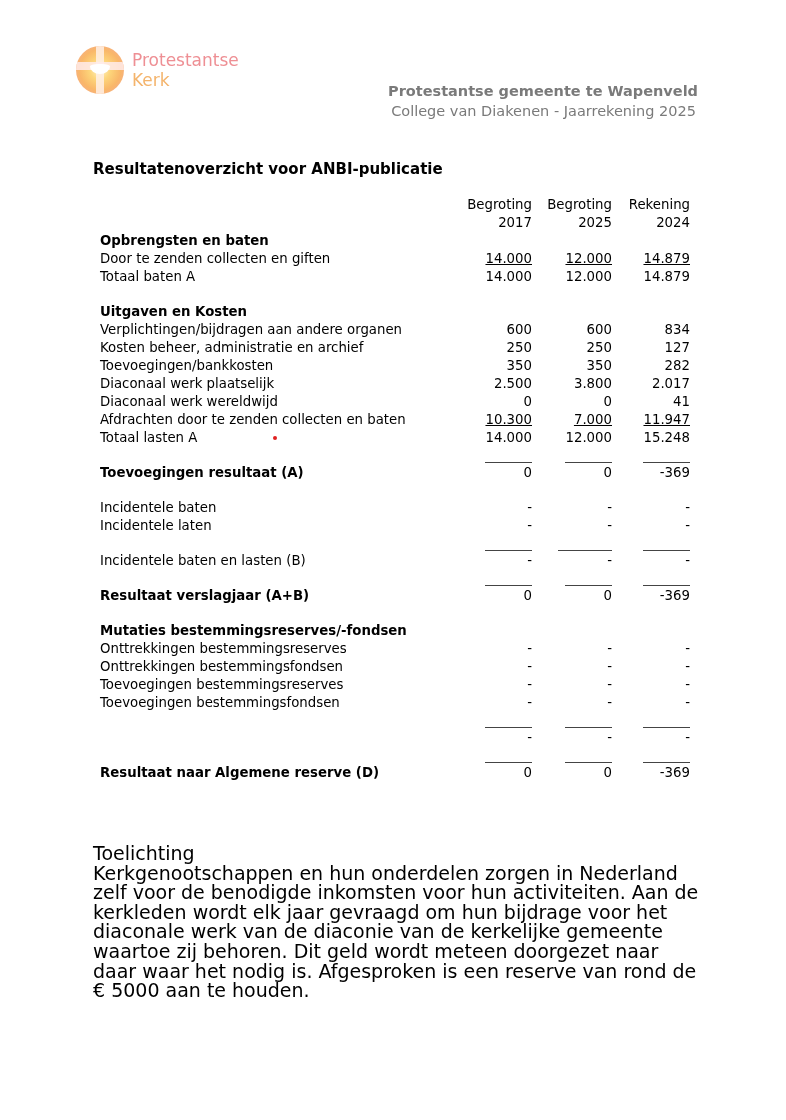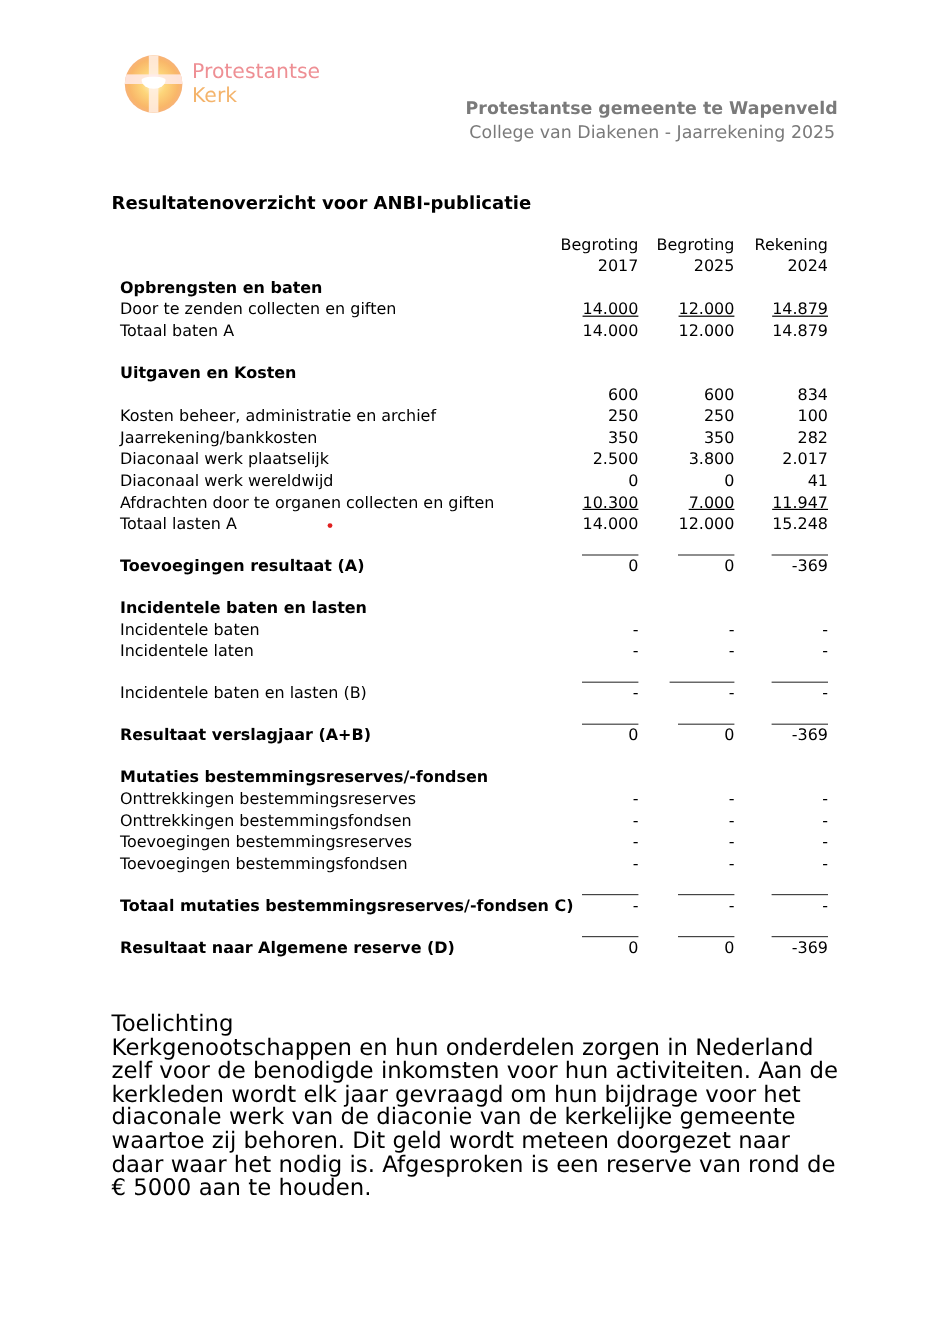--- a/index.html
+++ b/index.html
@@ -1,18 +1,18 @@
 <!DOCTYPE html>
 <html><head>
   <meta charset="utf-8">
   <style>
     html, body { margin: 0; padding: 0; background: #ffffff; }
     body { width: 786px; height: 1120px; position: relative; overflow: hidden;
            font-family: "DejaVu Sans", "Liberation Sans", sans-serif; color: #000; }
-    .logo { position: absolute; left: 104px; top: 45px; height: 50px; display: flex; align-items: center; }
+    .logo { position: absolute; left: 76px; top: 45px; height: 50px; display: flex; align-items: center; }
     .logo-mark { width: 48px; height: 48px; border-radius: 50%; position: relative; overflow: hidden;
       background: radial-gradient(circle at 50% 50%, #fff4c8 0%, #fdd57a 30%, #f9b769 60%, #f3a4a0 100%); }
     .logo-mark .cross-v { position: absolute; left: 20px; top: 0; width: 8px; height: 48px; background: rgba(255,240,230,0.85); }
     .logo-mark .cross-h { position: absolute; left: 0; top: 16px; width: 48px; height: 8px; background: rgba(255,235,235,0.85); }
     .logo-mark .dove { position: absolute; left: 14px; top: 18px; width: 20px; height: 10px; background: #fff;
       border-radius: 50% 50% 60% 60% / 30% 30% 90% 90%; }
     .logo-text { margin-left: 8px; line-height: 20px; font-family: "DejaVu Sans", sans-serif; font-size: 17px; }
     .logo-text .l1 { color: #ee8f94; }
     .logo-text .l2 { color: #f4b46c; }
 
@@ -95,50 +95,51 @@
     <span class="c c1">14.000</span>
     <span class="c c2">12.000</span>
     <span class="c c3">14.879</span>
   </div>
   <div class="gap"></div>
 
   <div class="row bold">
       <span class="lbl">Uitgaven en Kosten</span>
     </div>
   <div class="row">
+    <span class="lbl">Verplichtingen/bijdragen aan andere organen</span>
     <span class="c c1">600</span>
     <span class="c c2">600</span>
     <span class="c c3">834</span>
   </div>
   <div class="row">
     <span class="lbl">Kosten beheer, administratie en archief</span>
     <span class="c c1">250</span>
     <span class="c c2">250</span>
-    <span class="c c3">100</span>
-  </div>
-  <div class="row">
-    <span class="lbl">Jaarrekening/bankkosten</span>
+    <span class="c c3">127</span>
+  </div>
+  <div class="row">
+    <span class="lbl">Toevoegingen/bankkosten</span>
     <span class="c c1">350</span>
     <span class="c c2">350</span>
     <span class="c c3">282</span>
   </div>
   <div class="row">
     <span class="lbl">Diaconaal werk plaatselijk</span>
     <span class="c c1">2.500</span>
     <span class="c c2">3.800</span>
     <span class="c c3">2.017</span>
   </div>
   <div class="row">
     <span class="lbl">Diaconaal werk wereldwijd</span>
     <span class="c c1">0</span>
     <span class="c c2">0</span>
     <span class="c c3">41</span>
   </div>
   <div class="row">
-    <span class="lbl">Afdrachten door te organen collecten en giften</span>
+    <span class="lbl">Afdrachten door te zenden collecten en baten</span>
     <span class="c c1 u">10.300</span>
     <span class="c c2 u">7.000</span>
     <span class="c c3 u">11.947</span>
   </div>
   <div class="row">
     <span class="lbl">Totaal lasten A</span>
     <span class="c c1">14.000</span>
     <span class="c c2">12.000</span>
     <span class="c c3">15.248</span>
   </div>
@@ -148,23 +149,20 @@
       <span class="r3"></span>
     </div>
   <div class="row bold">
     <span class="lbl">Toevoegingen resultaat (A)</span>
     <span class="c c1">0</span>
     <span class="c c2">0</span>
     <span class="c c3">-369</span>
   </div>
   <div class="gap"></div>
 
-  <div class="row bold">
-      <span class="lbl">Incidentele baten en lasten</span>
-    </div>
   <div class="row">
     <span class="lbl">Incidentele baten</span>
     <span class="c c1">-</span>
     <span class="c c2">-</span>
     <span class="c c3">-</span>
   </div>
   <div class="row">
     <span class="lbl">Incidentele laten</span>
     <span class="c c1">-</span>
     <span class="c c2">-</span>
@@ -220,21 +218,20 @@
     <span class="c c1">-</span>
     <span class="c c2">-</span>
     <span class="c c3">-</span>
   </div>
   <div class="rule">
       <span class="r1"></span>
       <span class="r2"></span>
       <span class="r3"></span>
     </div>
   <div class="row bold">
-    <span class="lbl">Totaal mutaties bestemmingsreserves/-fondsen C)</span>
     <span class="c c1">-</span>
     <span class="c c2">-</span>
     <span class="c c3">-</span>
   </div>
   <div class="rule">
       <span class="r1"></span>
       <span class="r2"></span>
       <span class="r3"></span>
     </div>
   <div class="row bold">

